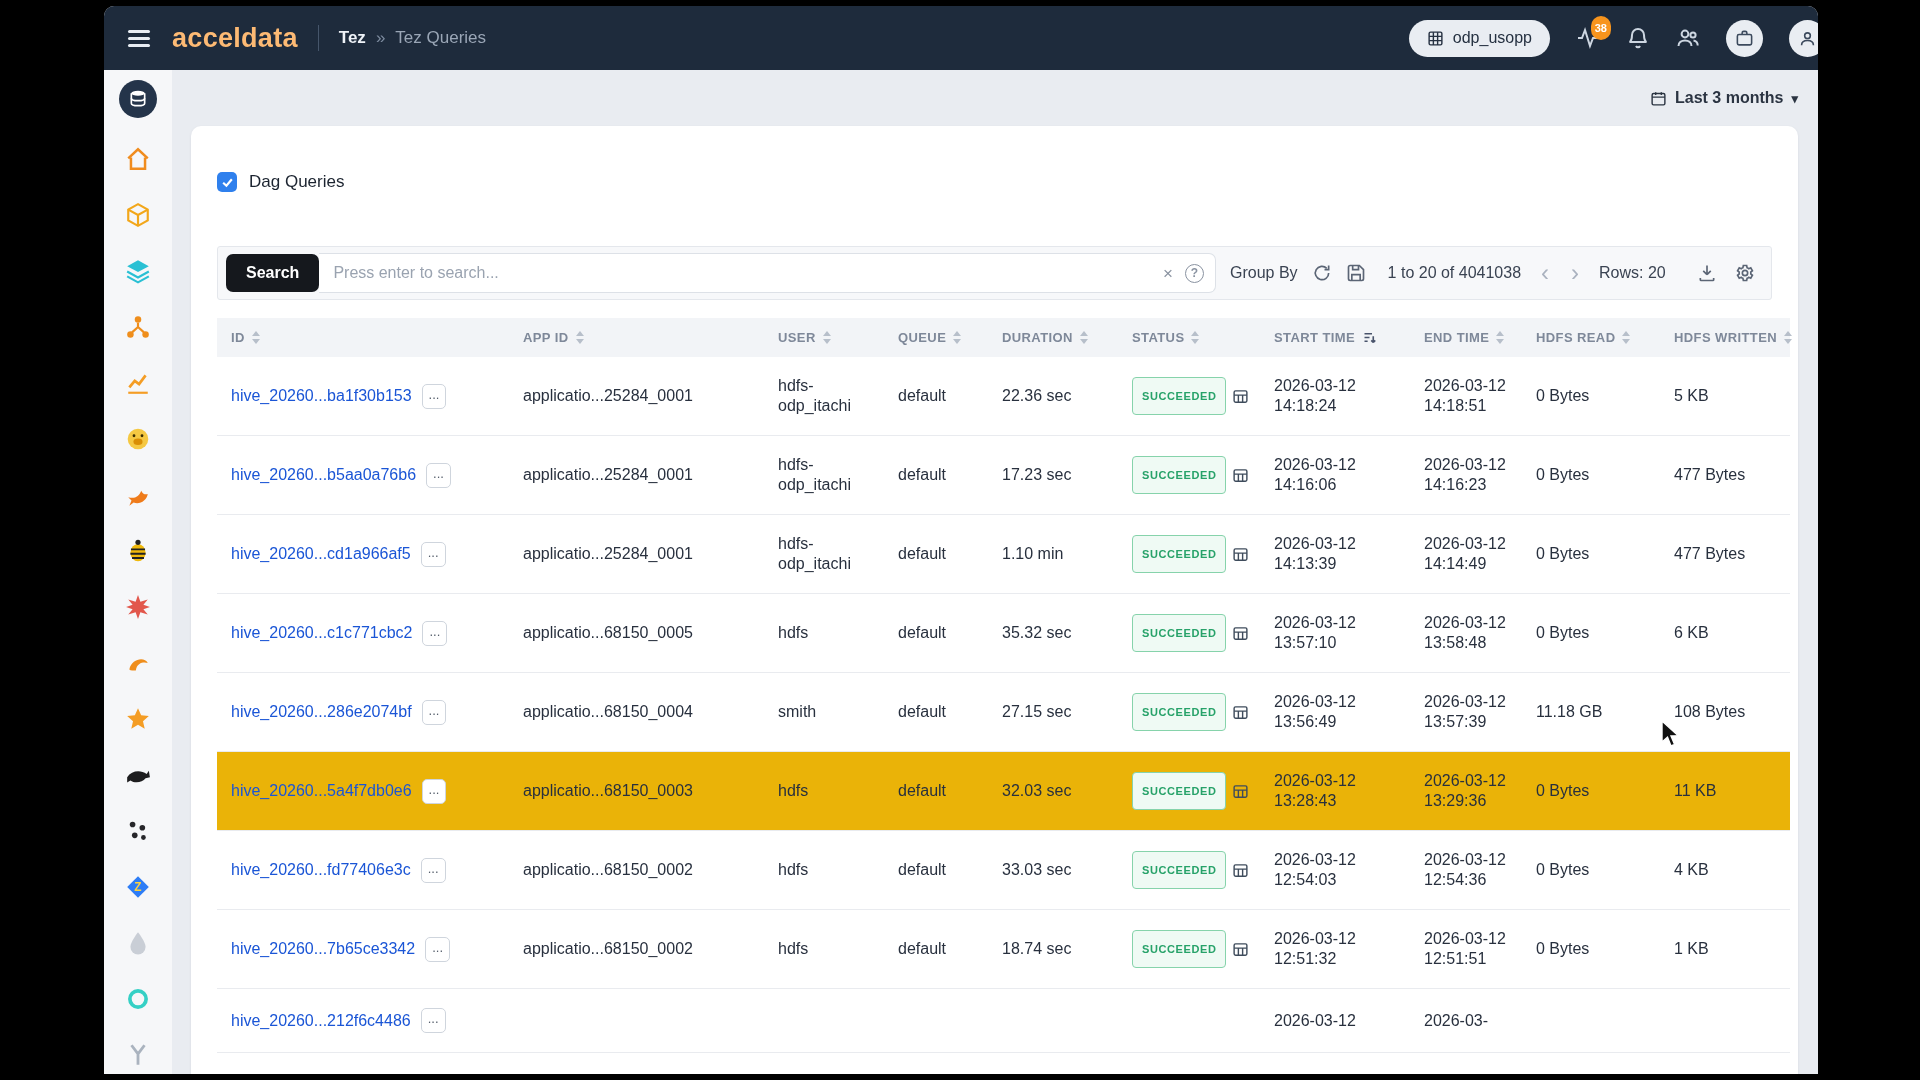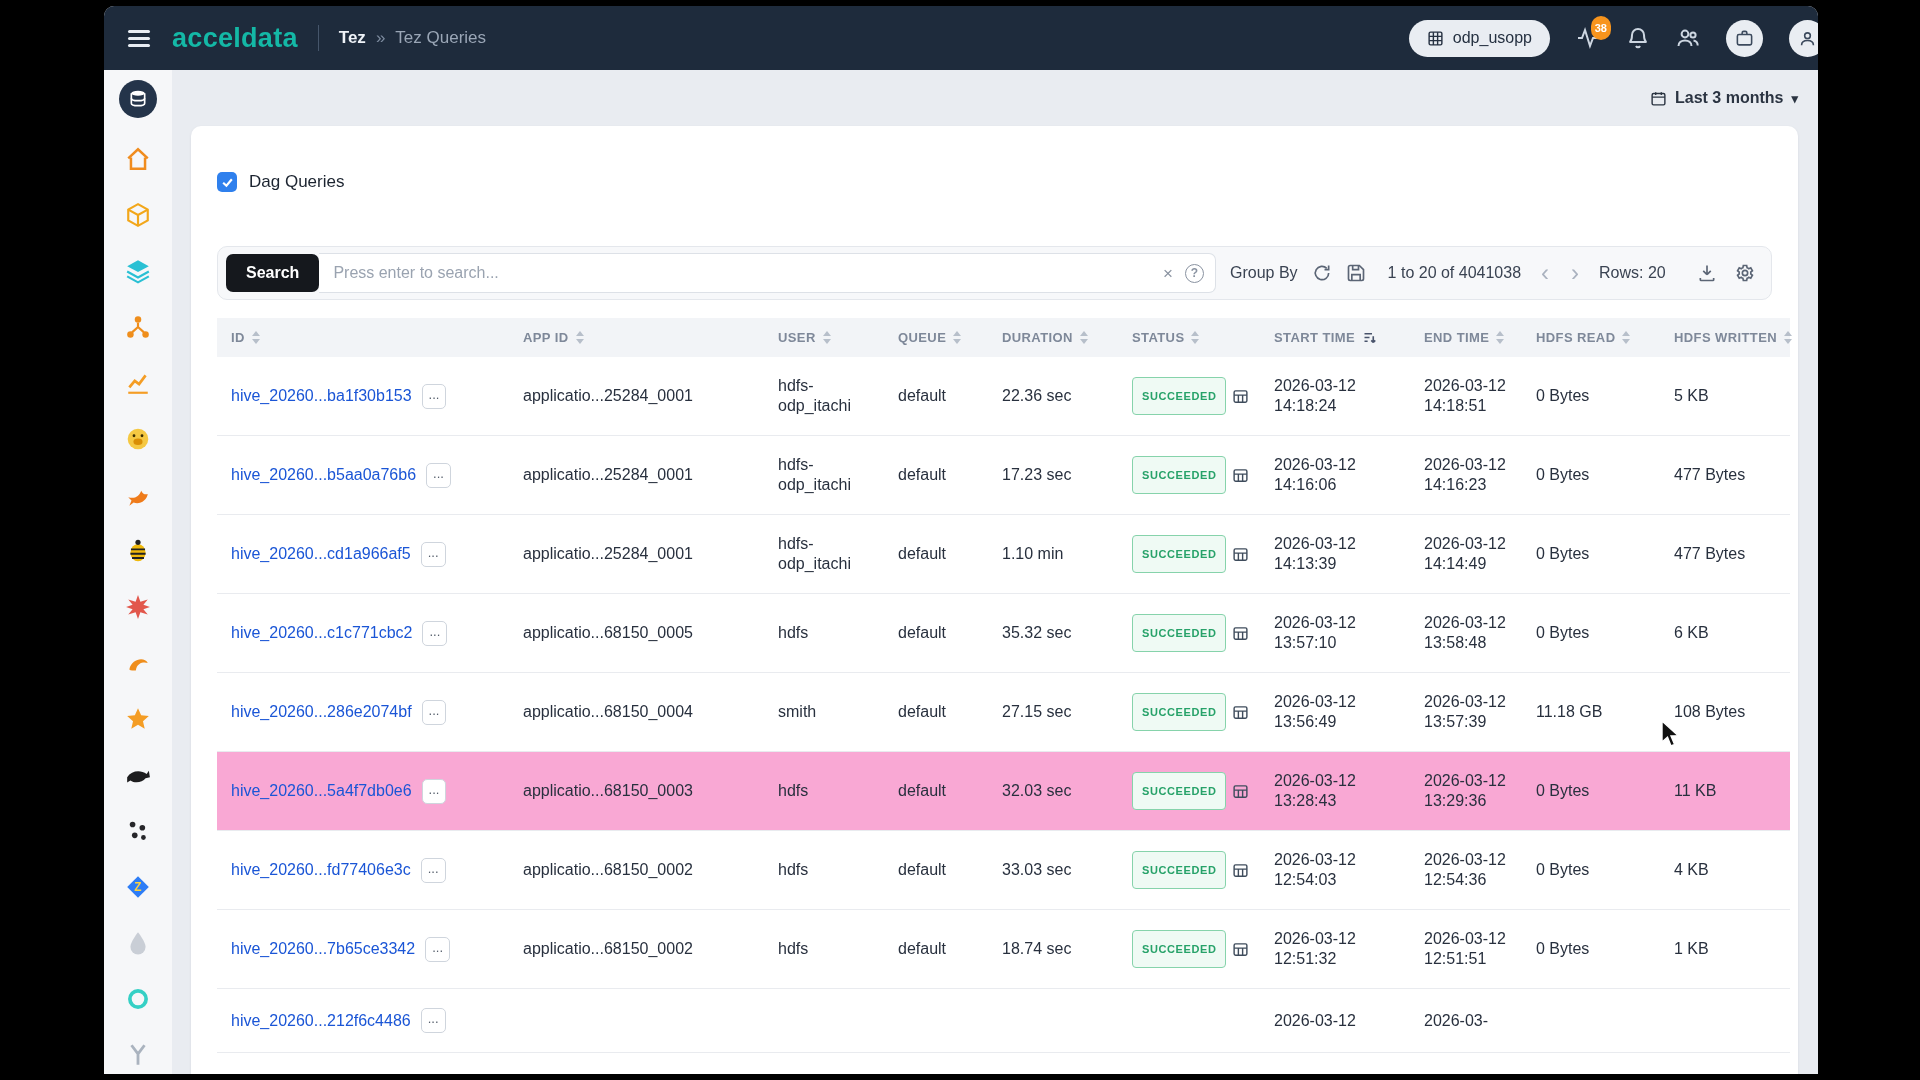--- a/index.html
+++ b/index.html
@@ -9,21 +9,21 @@
 
   
   .app { position:absolute; left:104px; top:6px; width:1714px; height:1068px;
          background:#e9ecf1; border-radius:10px 10px 0 0; overflow:hidden; }
 
   
   .hdr { height:64px; background:#1e2b3c; display:flex; align-items:center;
          padding:0 22px 0 24px; color:#fff; }
   .hamburger { width:22px; display:flex; flex-direction:column; gap:4px; cursor:pointer; }
   .hamburger i { height:3px; background:#e8edf3; border-radius:2px; display:block; }
-  .logo { font-size:27px; font-weight:bold; letter-spacing:.3px; margin-left:22px; color:#14b8a6; }
+  .logo { font-size:27px; font-weight:bold; letter-spacing:.3px; margin-left:22px; color:#fdba74; }
   .hdr-sep { width:1px; height:26px; background:#46566b; margin:0 20px; }
   .crumb { display:flex; align-items:center; gap:10px; font-size:17px; }
   .crumb .sec { color:#eef2f7; font-weight:600; }
   .crumb .sep { color:#7e8ca0; }
   .crumb .page { color:#9aa6b6; }
   .hdr-right { margin-left:auto; display:flex; align-items:center; gap:26px; }
   .cluster-pill { display:flex; align-items:center; gap:9px; background:#e9edf2;
                   color:#253141; border-radius:19px; height:37px; padding:0 18px;
                   font-size:16px; font-weight:normal; cursor:pointer; }
   .hicon { position:relative; width:24px; height:24px; color:#cdd6e1; cursor:pointer; }
@@ -57,21 +57,21 @@
   .card { background:#fff; border-radius:10px; box-shadow:0 1px 3px rgba(20,30,50,.08);
           padding:0 26px 26px 26px; min-height:1400px; }
   .dag-row { padding-top:46px; display:flex; align-items:center; gap:12px; }
   .checkbox { width:20px; height:20px; border-radius:5px; background:#2f80ed;
               display:flex; align-items:center; justify-content:center; cursor:pointer; }
   .checkbox svg { width:13px; height:13px; }
   .dag-label { font-size:17px; color:#1c2430; }
 
   
   .toolbar { margin-top:54px; height:54px; background:#f7f8fa; border:1px solid #e4e7ec;
-             border-radius:10px; display:flex; align-items:center; padding:0 16px 0 8px; gap:14px; }
+             border-radius:3px; display:flex; align-items:center; padding:0 16px 0 8px; gap:14px; }
   .search-group { display:flex; align-items:center; flex:0 0 990px; position:relative; }
   .search-btn { background:#15181d; color:#fff; font-size:16px; font-weight:600;
                 height:38px; padding:0 20px; border:none; border-radius:7px;
                 cursor:pointer; flex:none; font-family:inherit; }
   .search-input { flex:1; height:40px; border:1px solid #dde1e7; border-left:none;
                   border-radius:0 7px 7px 0; background:#fff; padding:0 70px 0 14px;
                   font-size:16px; color:#333; font-family:inherit; outline:none; }
   .search-input::placeholder { color:#9aa3b0; }
   .input-icons { position:absolute; right:12px; display:flex; align-items:center; gap:12px; }
   .mini-icon { color:#8a93a1; font-size:17px; line-height:1; cursor:pointer; }
@@ -92,21 +92,21 @@
              text-transform:uppercase; }
   thead th .thwrap { display:inline-flex; align-items:center; gap:7px; cursor:pointer; }
   .sort { display:inline-flex; flex-direction:column; gap:3px; }
   .sort i { width:0; height:0; border-left:4px solid transparent; border-right:4px solid transparent; }
   .sort .up { border-bottom:5px solid #b7bfca; }
   .sort .down { border-top:5px solid #b7bfca; }
   .sort-active svg { width:15px; height:15px; color:#49536b; display:block; }
   tbody td { padding:19px 14px; font-size:16px; color:#28303e; vertical-align:middle;
              border-bottom:1px solid #e9ebef; overflow-wrap:break-word; line-height:20px; }
   tbody tr { background:#fff; }
-  tbody tr.highlight { background:#f9a8d4; }
+  tbody tr.highlight { background:#eab308; }
   .id-cell { display:flex; align-items:center; gap:10px; }
   .id-link { color:#1a55d6; cursor:pointer; white-space:nowrap; }
   .more-btn { border:1px solid #cfd5dd; border-radius:5px; background:#fff; color:#555e6b;
               font-size:13px; line-height:1; padding:3px 6px 7px 6px; cursor:pointer; flex:none; }
   .status-cell { display:flex; align-items:center; gap:6px; }
   .badge { border:1px solid #86d3ab; background:#effaf4; color:#27a269; font-size:11px;
            font-weight:bold; letter-spacing:.6px; border-radius:4px; padding:8px 9px;
            white-space:nowrap; }
   .status-extra { width:17px; height:17px; color:#3f4c5c; flex:none; cursor:pointer; }
   .col-id{width:292px}.col-app{width:255px}.col-user{width:120px}.col-queue{width:104px}

